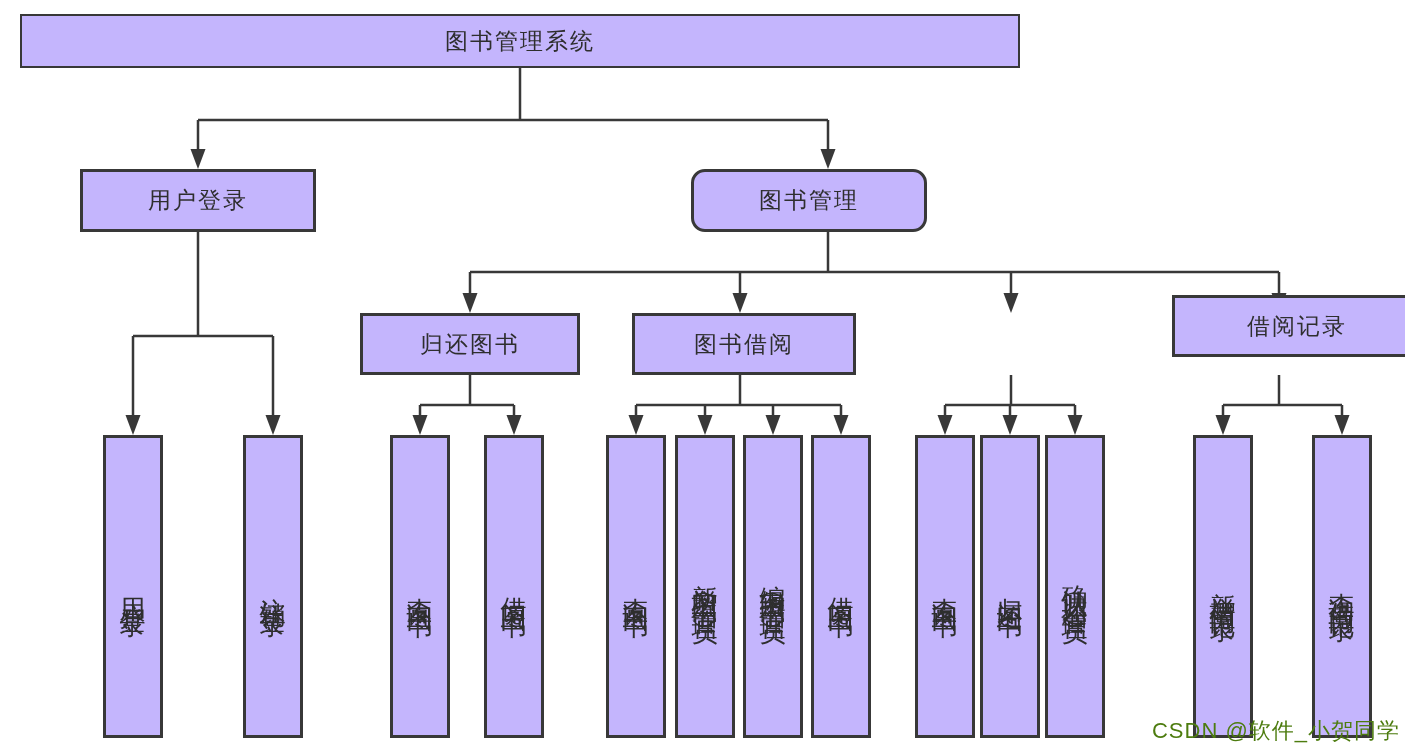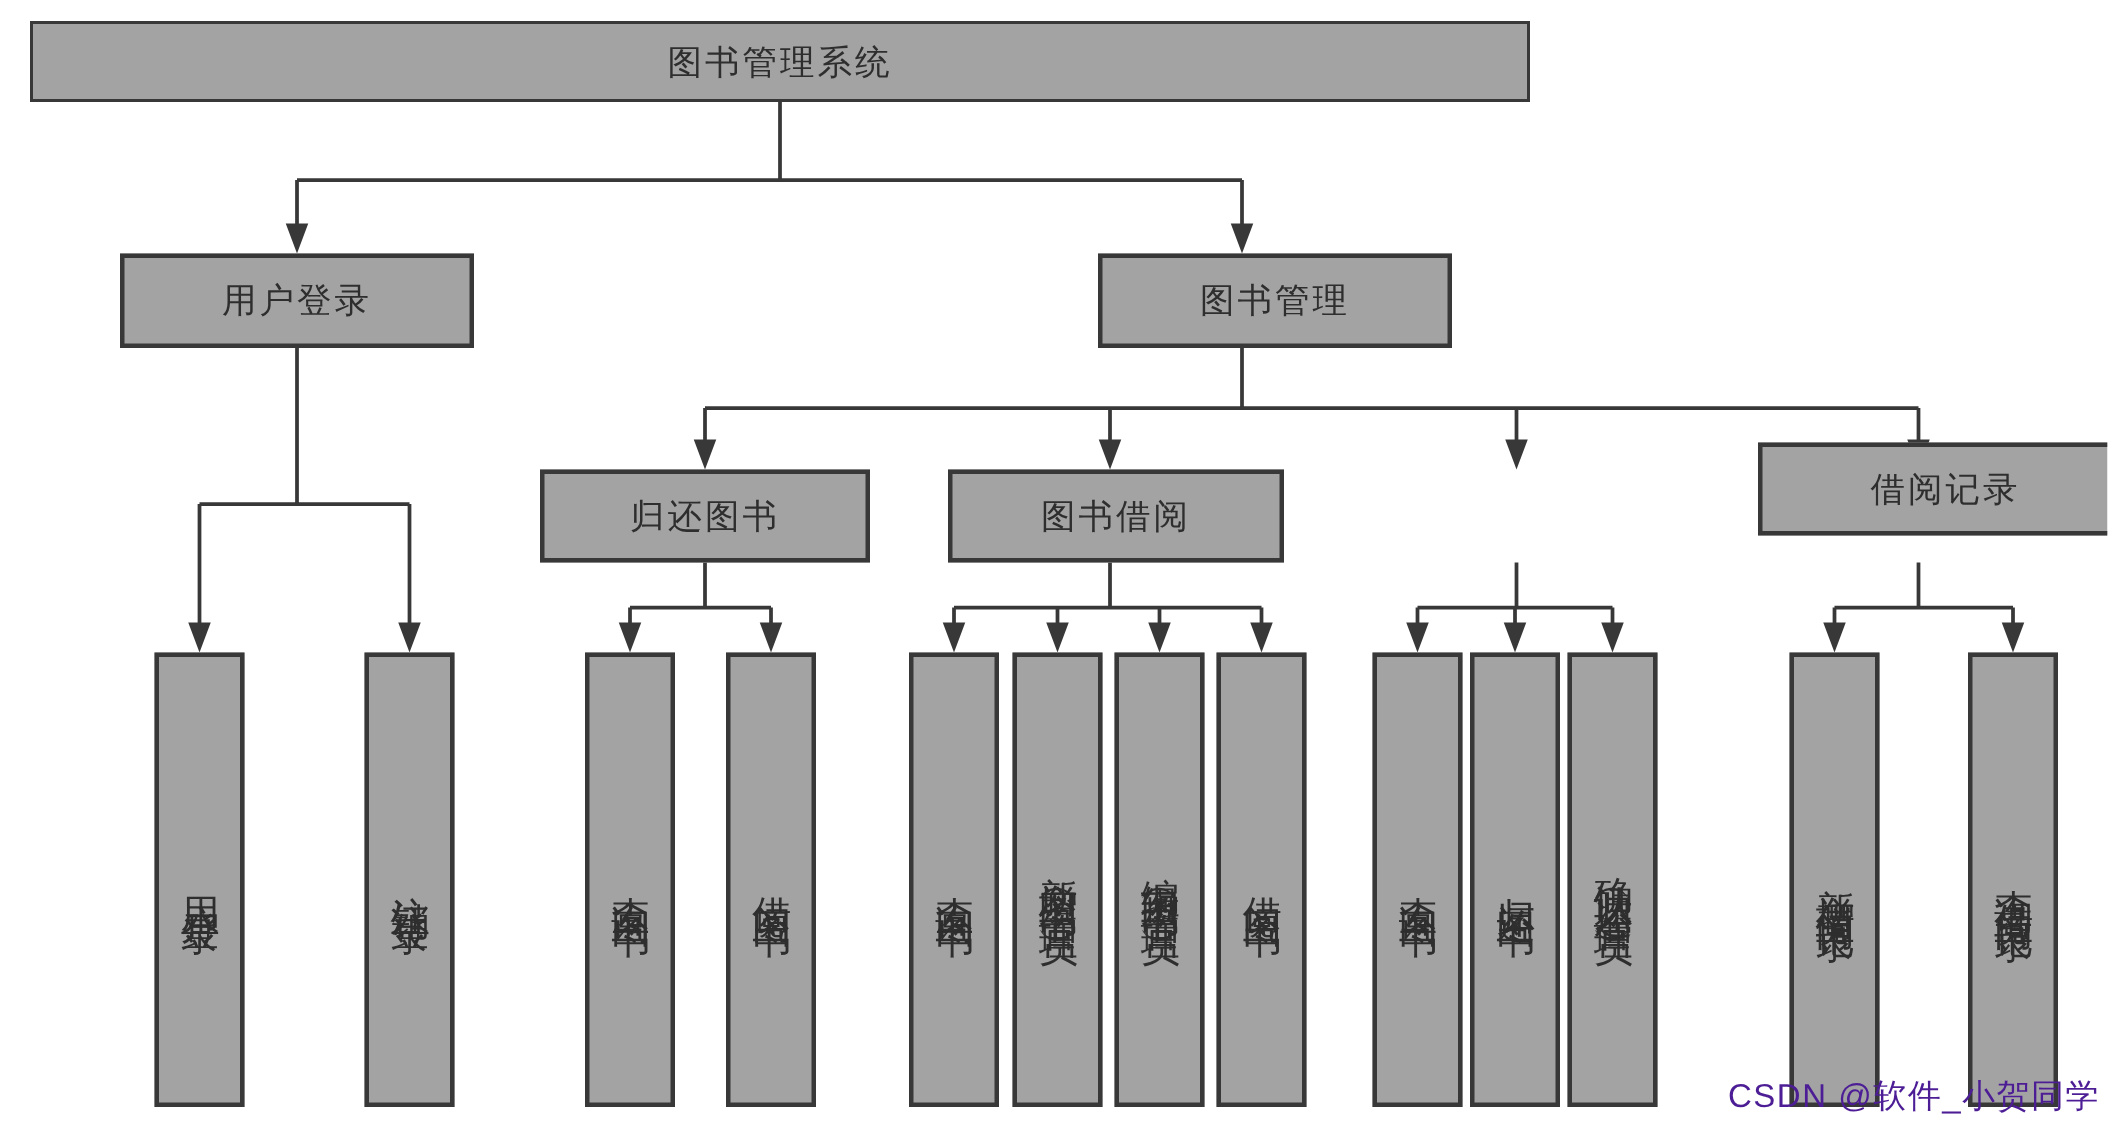--- a/index.html
+++ b/index.html
@@ -13,27 +13,26 @@
   }
   #connector-svg {
     position: absolute;
     left: 0; top: 0;
     width: 1405px; height: 747px;
     pointer-events: none;
   }
   .node {
     position: absolute;
     box-sizing: border-box;
-    background: #a3a3a3;
+    background: #c4b5fd;
     border: 3px solid #383838;
     display: flex;
     align-items: center;
     justify-content: center;
     color: #2e2e2e;
-    font-family: Liberation Serif, serif;
   }
   .node.root-box { border-width: 2px; }
   .h-label {
     font-size: 23px;
     letter-spacing: 2px;
     white-space: nowrap;
     color: #2e2e2e;
   }
   .leaf .v-label {
     writing-mode: vertical-rl;
@@ -42,21 +41,21 @@
     letter-spacing: 5px;
     line-height: 1;
     color: #2e2e2e;
     max-height: 292px;
   }
   .watermark {
     position: absolute;
     right: 5px;
     bottom: 1px;
     font-size: 22px;
-    color: #4c1d95;
+    color: #4d7c0f;
     letter-spacing: 1px;
     white-space: nowrap;
     z-index: 5;
   }
 </style>
 </head>
 <body>
 
 <div id="canvas">
 
@@ -107,21 +106,21 @@
     </g>
   </svg>
 
   <div class="node root-box" style="left:20px; top:14px; width:1000px; height:54px;">
     <span class="h-label">图书管理系统</span>
   </div>
 
   <div class="node" style="left:80px; top:169px; width:236px; height:63px;">
     <span class="h-label">用户登录</span>
   </div>
-  <div class="node" style="left:732px; top:169px; width:236px; height:63px;">
+  <div class="node" style="left:691px; top:169px; width:236px; height:63px;border-radius:14px;">
     <span class="h-label">图书管理</span>
   </div>
 
   <div class="node" style="left:360px; top:313px; width:220px; height:62px;">
     <span class="h-label">归还图书</span>
   </div>
   <div class="node" style="left:632px; top:313px; width:224px; height:62px;">
     <span class="h-label">图书借阅</span>
   </div>
   <div class="node" style="left:1172px; top:295px; width:250px; height:62px;justify-content:center;">

